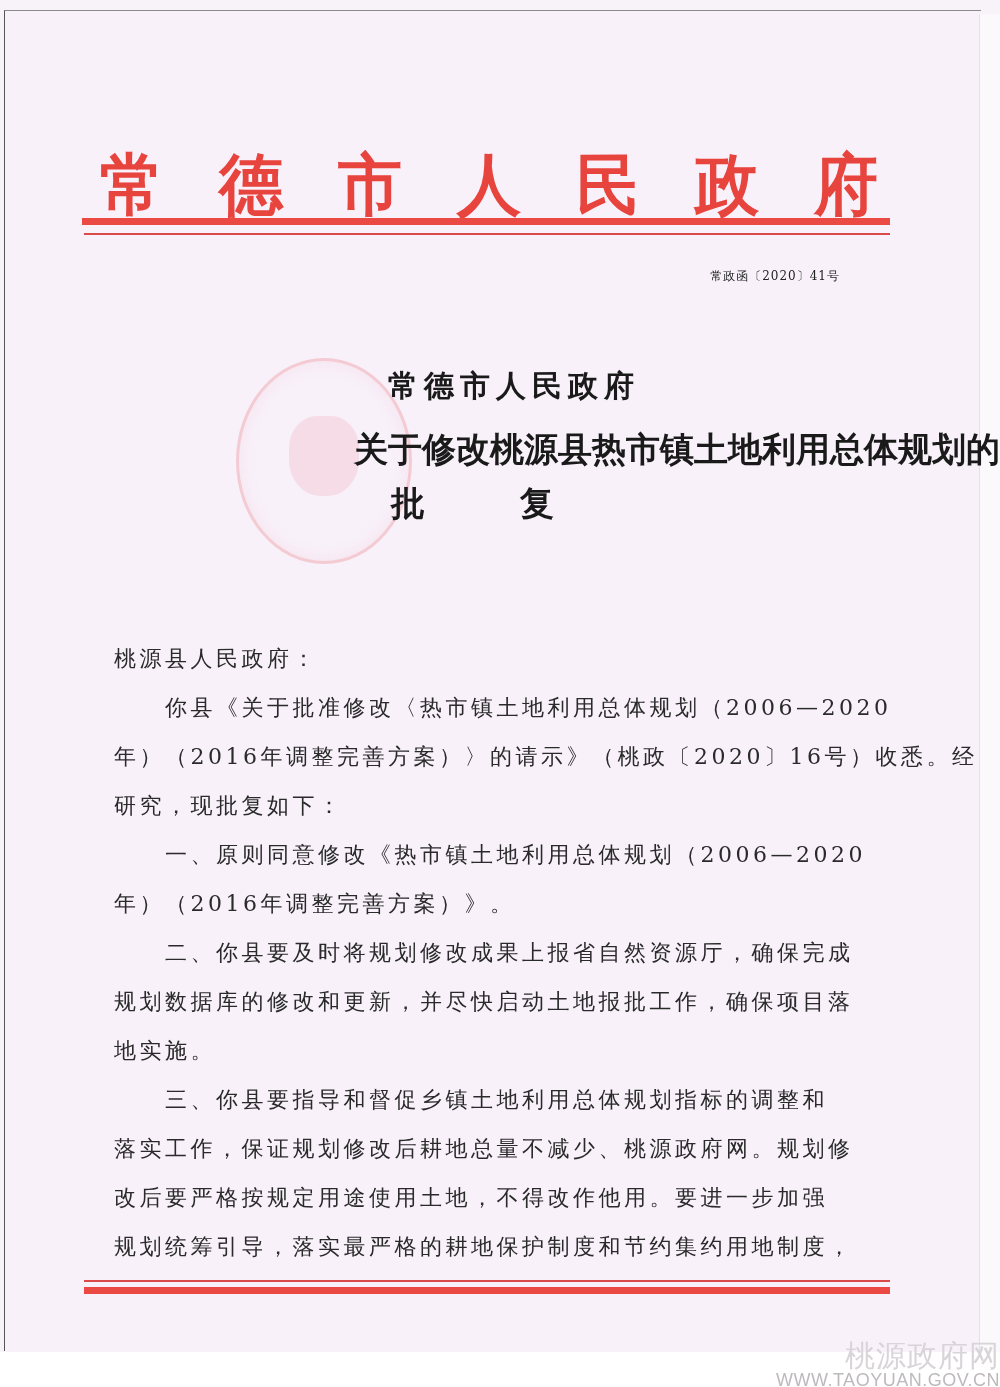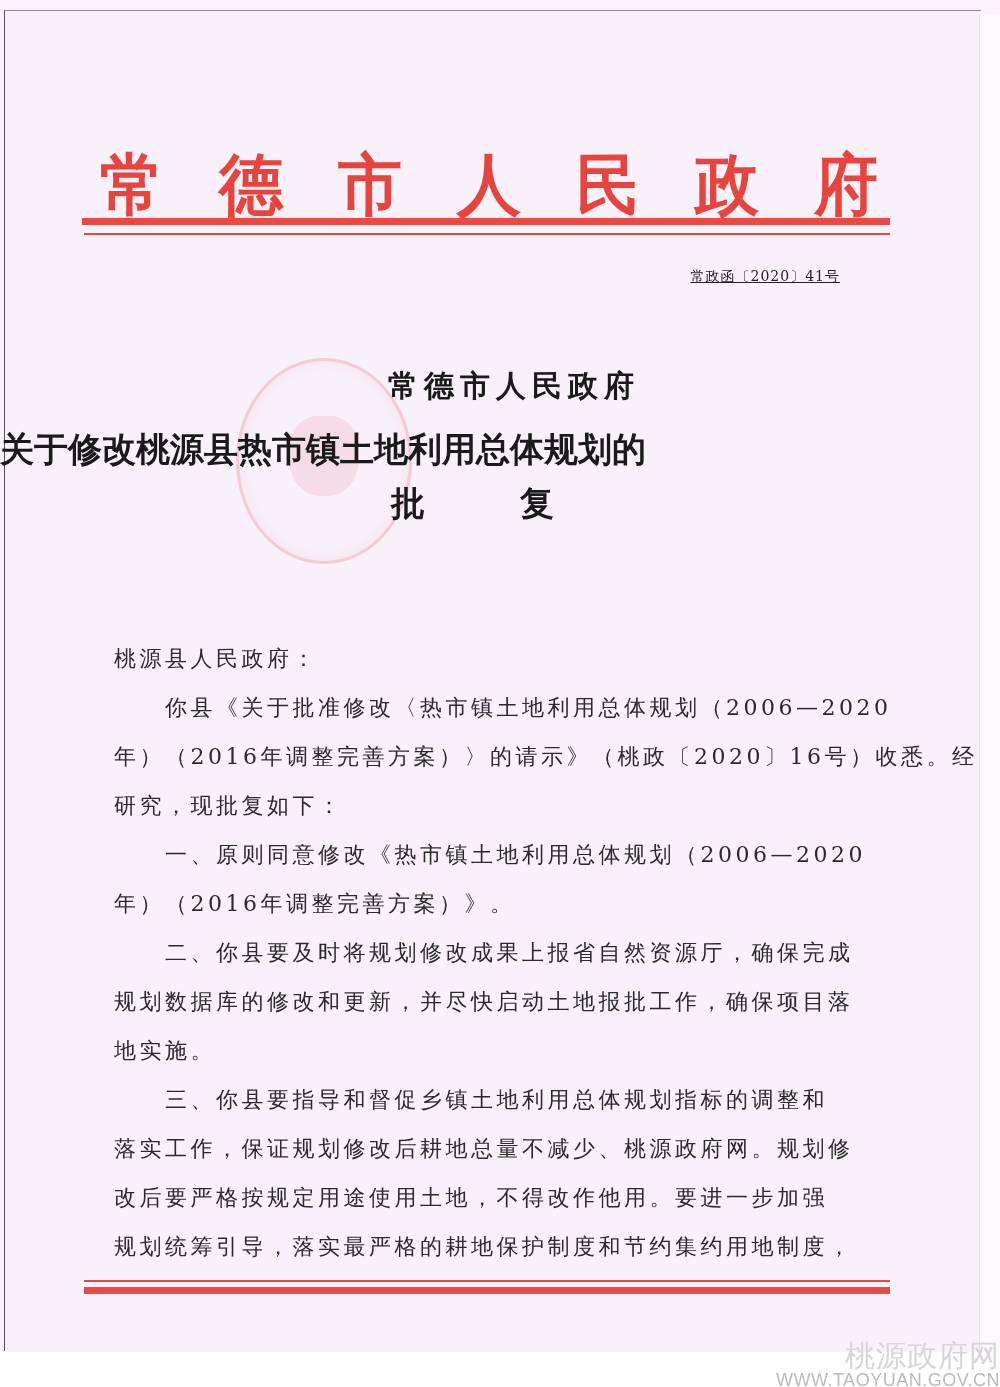--- a/index.html
+++ b/index.html
@@ -22,34 +22,34 @@
       position: absolute; left: 100px; top: 142px; width: 780px;
       display: flex; justify-content: space-between;
       color: #e8443e; font-size: 64px; font-weight: bold; letter-spacing: 2px;
       font-family: "Liberation Serif", "DejaVu Serif", serif;
       transform: scaleY(1.05);
     }
     .masthead span { display: inline-block; }
     .rule-thick { position: absolute; background: #ea4a43; }
     .rule-thin { position: absolute; background: #d94a48; }
 
-    .docnum { position: absolute; right: 160px; top: 268px; font-size: 14px; color: #222; letter-spacing: 1px; text-decoration: underline; }
+    .docnum { position: absolute; right: 160px; top: 268px; font-size: 12px; color: #222; letter-spacing: 1px; }
 
     .seal {
       position: absolute; left: 236px; top: 358px; width: 170px; height: 200px;
       border: 3px solid rgba(232,90,95,0.25); border-radius: 50%;
       box-shadow: inset 0 0 18px rgba(236,120,130,0.12);
     }
     .seal-emblem {
       position: absolute; left: 50px; top: 55px; width: 70px; height: 80px;
       border-radius: 40% 40% 45% 45%; background: rgba(236,130,140,0.18);
     }
 
     .title1 { position: absolute; left: 0; width: 1000px; top: 366px; text-align: center; font-size: 30px; font-weight: bold; letter-spacing: 6px; color: #1a1a1a; padding-left: 14px; }
-    .title2 { position: absolute; left: 0; width: 1000px; top: 427px; text-align: left; font-size: 34px; font-weight: bold; color: #1a1a1a; letter-spacing: 0px; }
+    .title2 { position: absolute; left: 0; width: 1000px; top: 427px; text-align: right; font-size: 34px; font-weight: bold; color: #1a1a1a; letter-spacing: 0px; }
     .title3 { position: absolute; top: 481px; font-size: 34px; font-weight: bold; color: #1a1a1a; }
     .title3 .c1 { position: absolute; left: 391px; }
     .title3 .c2 { position: absolute; left: 520px; }
 
     .body-text { position: absolute; left: 114px; width: 730px; font-size: 22px; color: #2a2a2a; line-height: 26px; letter-spacing: 3.5px; white-space: nowrap; margin-top: 40px; }
 
     .watermark { position: absolute; right: 0; top: 1336px; font-size: 30px; color: #d8d4d8; letter-spacing: 1px; font-family: Liberation Serif, serif; }
     .watermark-url { position: absolute; right: 0; top: 1370px; font-size: 18px; color: #bdb9bd; letter-spacing: 0.5px; font-family: "Liberation Sans", sans-serif; }
   </style>
 </head>

